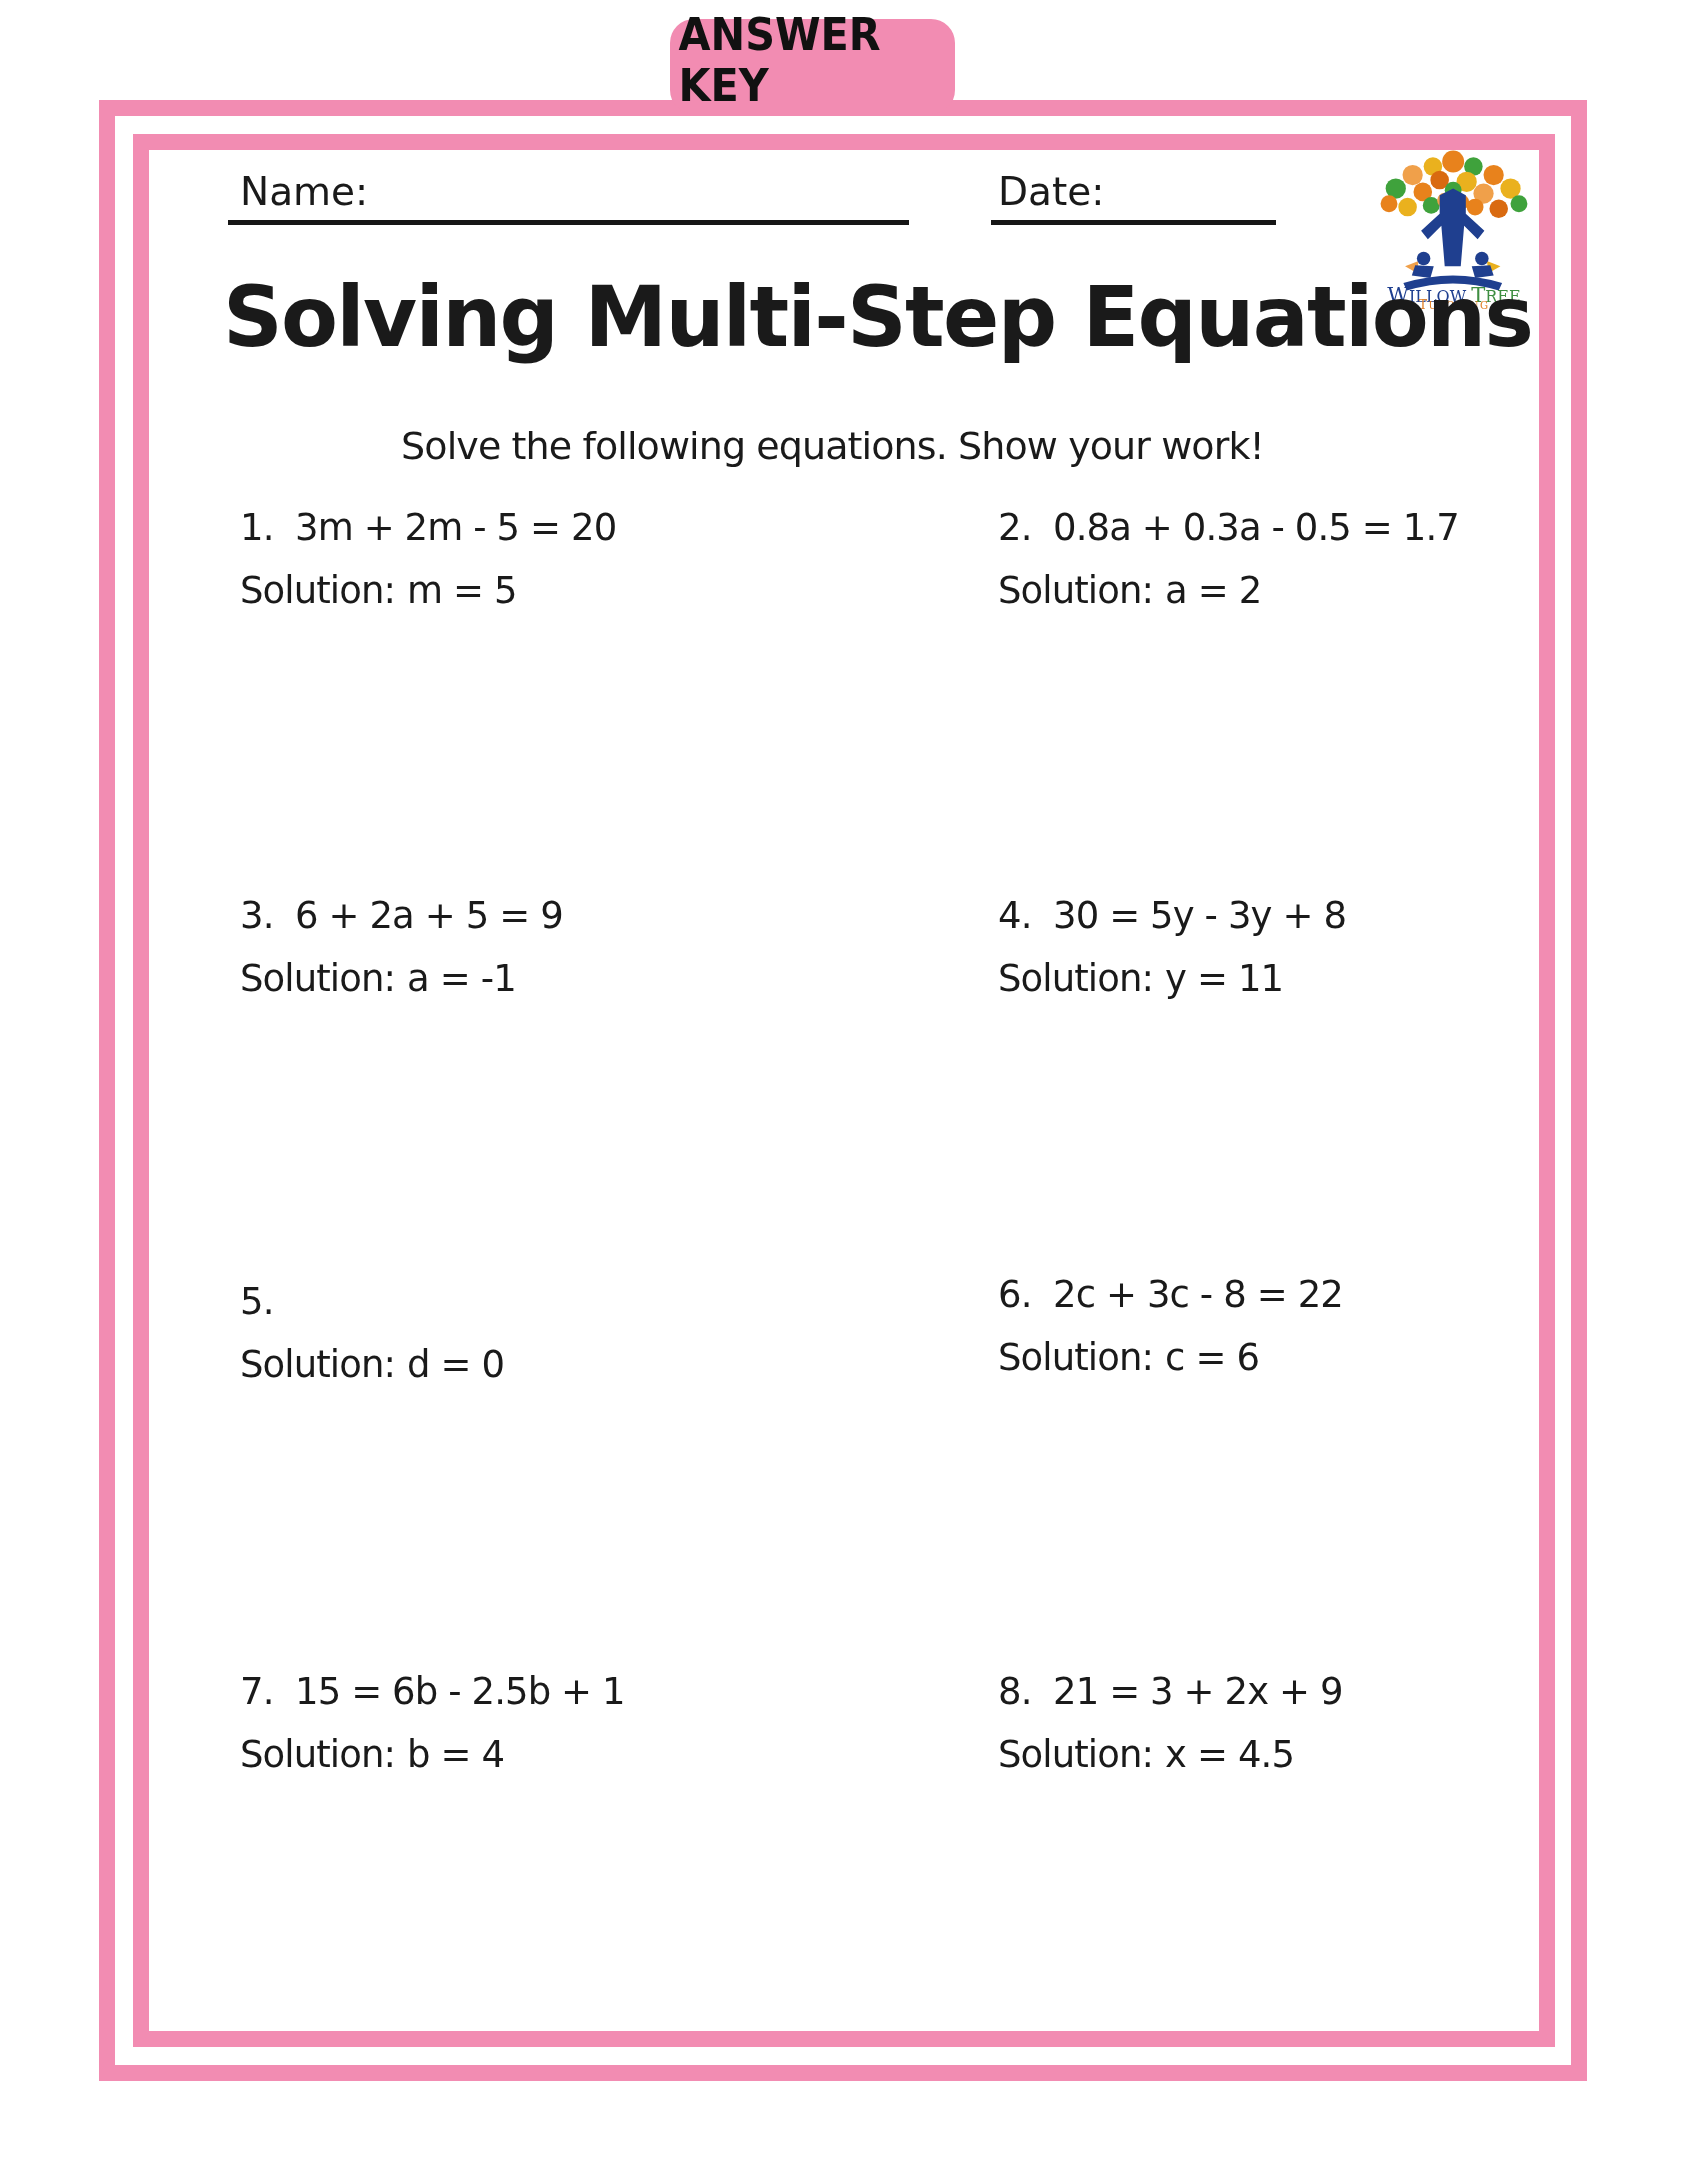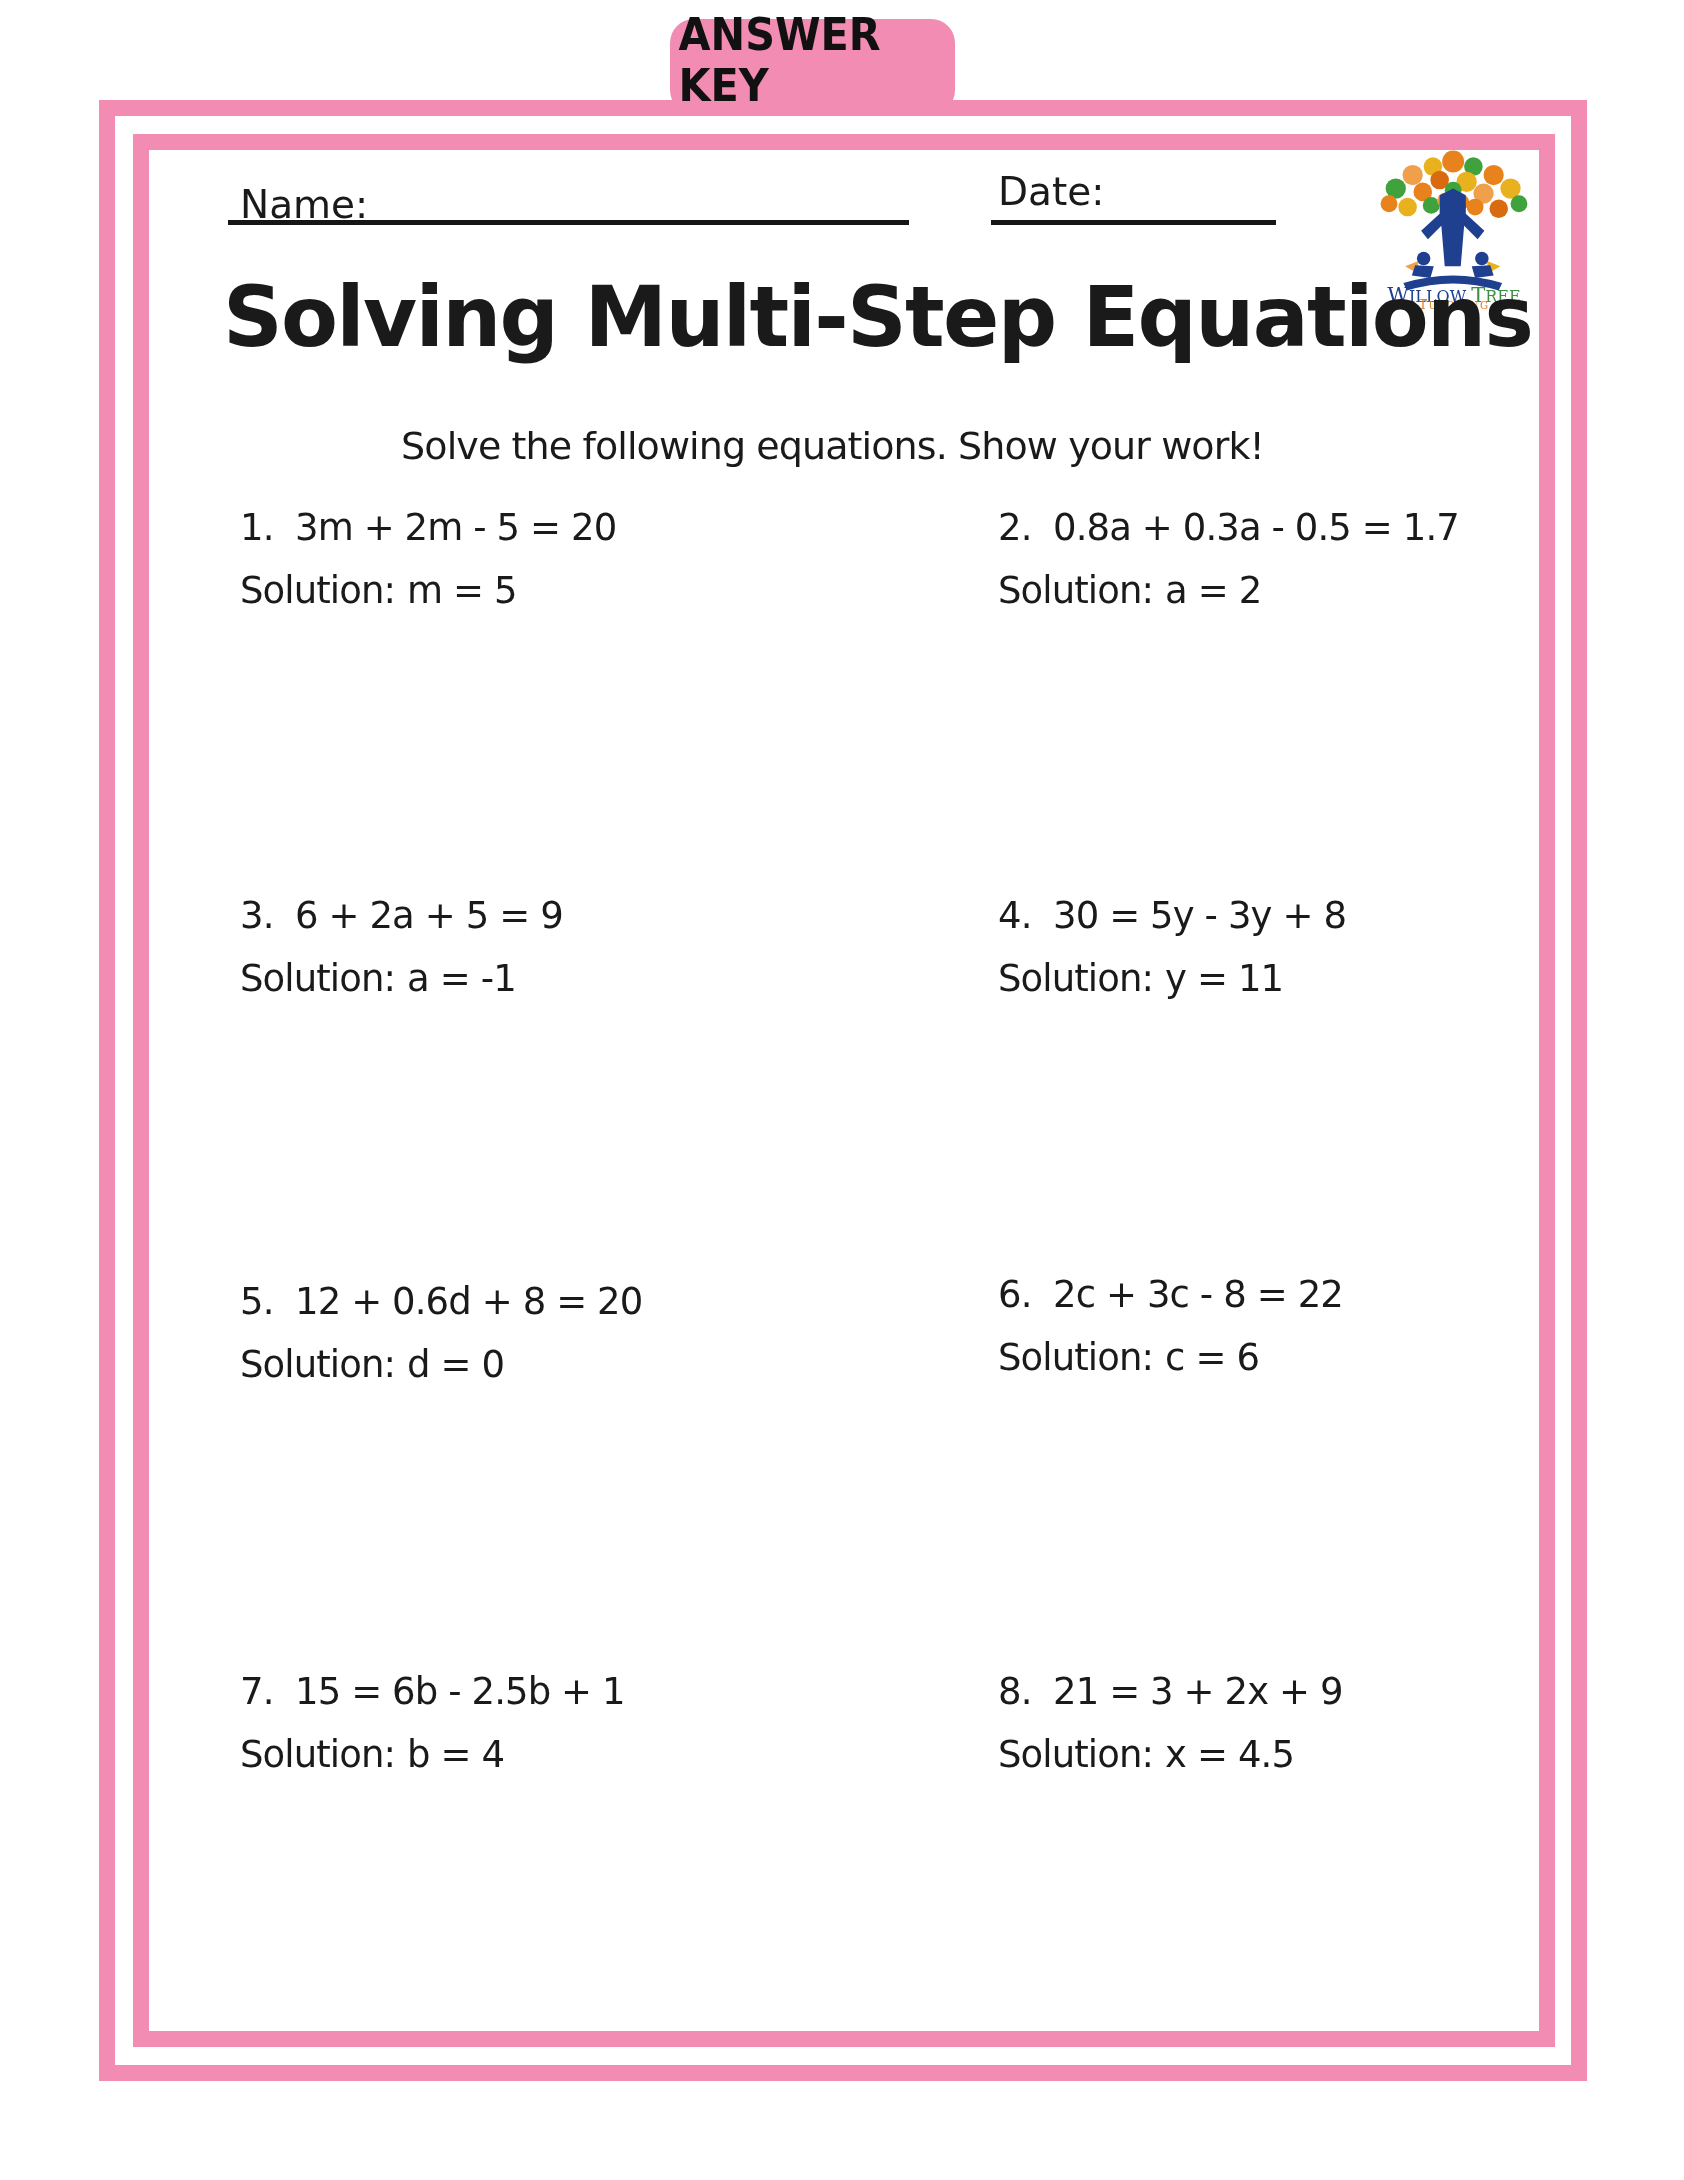--- a/index.html
+++ b/index.html
@@ -27,21 +27,21 @@
   }
   .badge span{
     font-size:44px;font-weight:bold;letter-spacing:0px;color:#111111;
     padding-bottom:13.6px;transform:scaleX(.94);
   }
   .frame{position:absolute;border:16px solid var(--pink);box-sizing:border-box;}
   .frame.outer{left:99px;top:100px;width:1488px;height:1981px;}
   .frame.inner{left:133px;top:134px;width:1422px;height:1913px;}
 
   .field-label{position:absolute;font-size:39px;}
-  .name-label{left:240px;top:182px;}
+  .name-label{left:240px;top:169px;}
   .date-label{left:998px;top:169px;}
   .blank-line{position:absolute;height:5.1px;background:#161616;}
   .name-line{left:228px;top:220px;width:681px;}
   .date-line{left:991px;top:220px;width:285px;}
 
   .logo{position:absolute;left:1357px;top:148px;width:194px;height:162px;}
   .logo .h-o{fill:var(--canopy_orange);} .logo .h-g{fill:var(--canopy_green);}
   .logo .h-y{fill:var(--canopy_gold);}  .logo .h-t{fill:var(--canopy_tangerine);}
   .logo .h-d{fill:var(--canopy_dkorange);}
   .logo .navy{fill:var(--logo_navy);}
@@ -168,21 +168,20 @@
       <span class="equation">30 = 5y - 3y + 8</span>
     </div>
     <div class="solution-line">
       <span>Solution:</span><span class="sol-val">y = 11</span>
     </div>
   </div>
 
   <div class="problem c1 r3">
     <div class="eq-line">
       <span class="num">5.</span>
-      <span class="equation">12 + 0.6d + 8 = 20</span>
     </div>
     <div class="solution-line">
       <span>Solution:</span><span class="sol-val">d = 0</span>
     </div>
   </div>
 
   <div class="problem c2 r3">
     <div class="eq-line">
       <span class="num">6.</span>
       <span class="equation">2c + 3c - 8 = 22</span>

